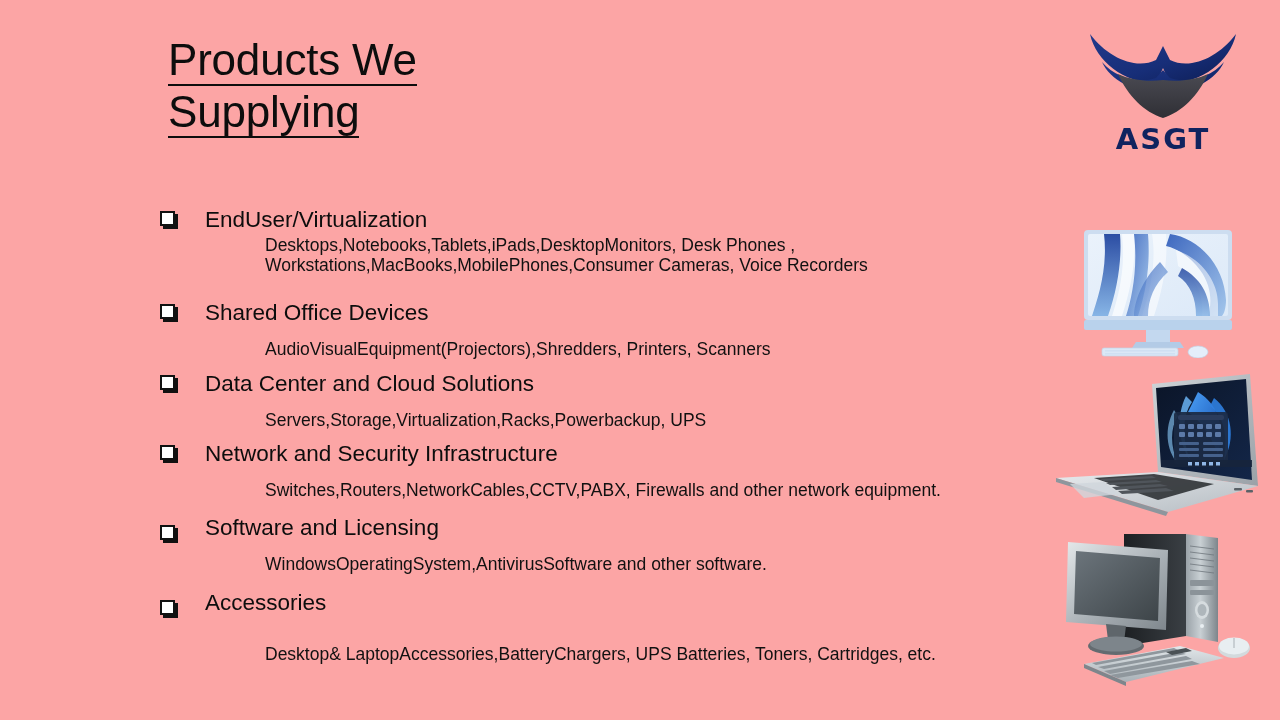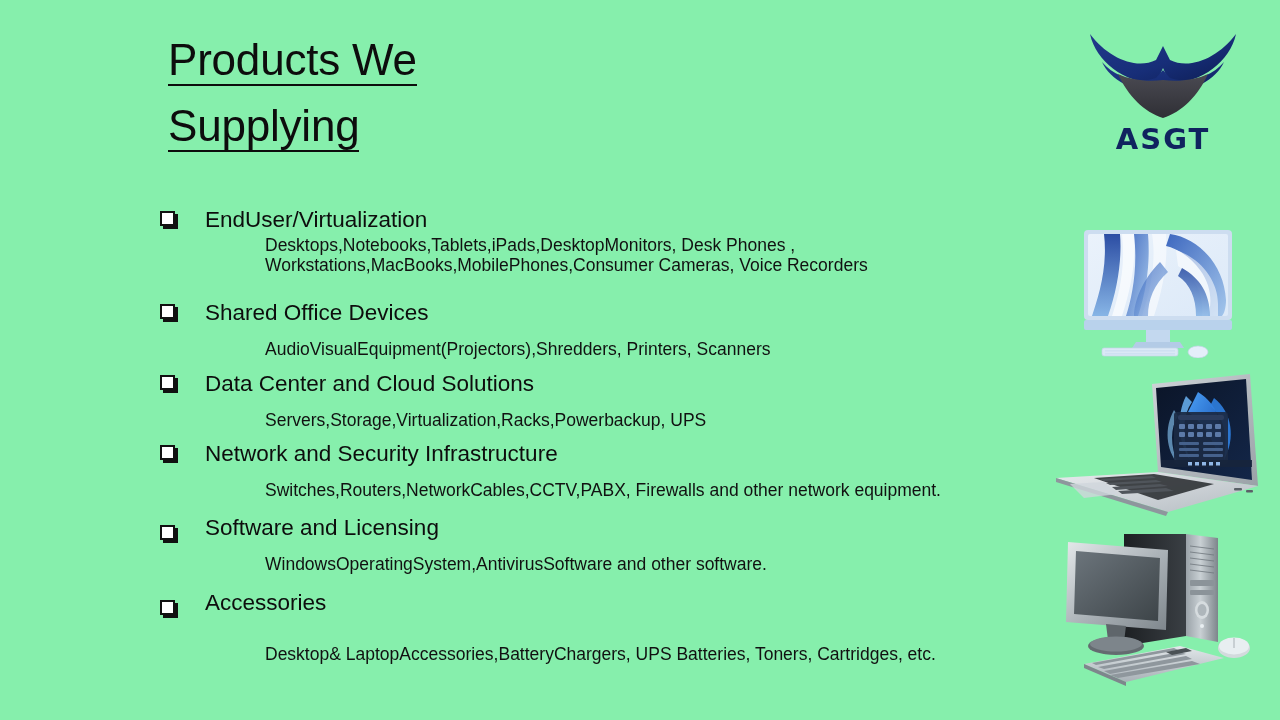--- a/index.html
+++ b/index.html
@@ -6,40 +6,40 @@
   * { margin:0; padding:0; box-sizing:border-box; }
   html, body {
     width:1280px; height:720px;
     background:#ffffff;
     font-family:"Liberation Sans", sans-serif;
     overflow:hidden;
   }
   .slide {
     position:relative;
     width:1280px; height:720px;
-    background:#86efac;
+    background:#fca5a5;
   }
 
   
   .slide-title {
     position:absolute;
     left:168px; top:36px;
     width:520px;
     font-size:44px;
     font-weight:400;
     line-height:1.07;
     color:#0d0d0d;
     letter-spacing:-0.2px;
   }
   .slide-title .tl {
     display:inline-block;
     border-bottom:2.5px solid #0d0d0d;
     padding-bottom:1px;
   }
-  .slide-title .tl2 { margin-top:16px; }
+  .slide-title .tl2 { margin-top:2px; }
 
   
   .logo {
     position:absolute;
     left:1078px; top:18px;
     width:170px; height:145px;
   }
   .logo svg { display:block; width:170px; height:120px; }
   .logo-word {
     position:absolute;

